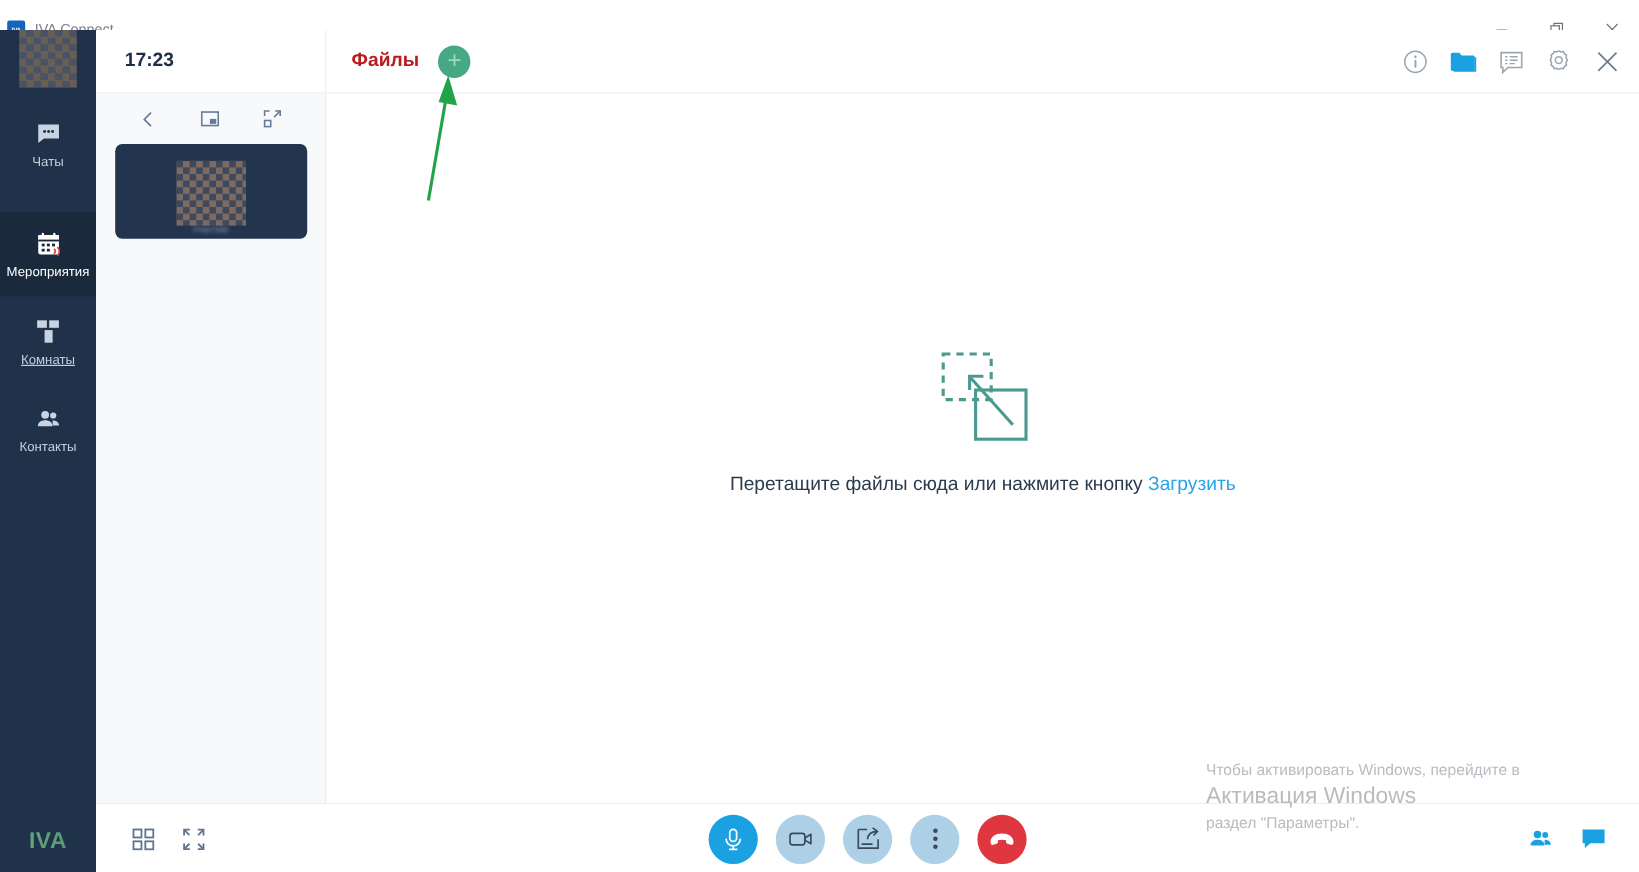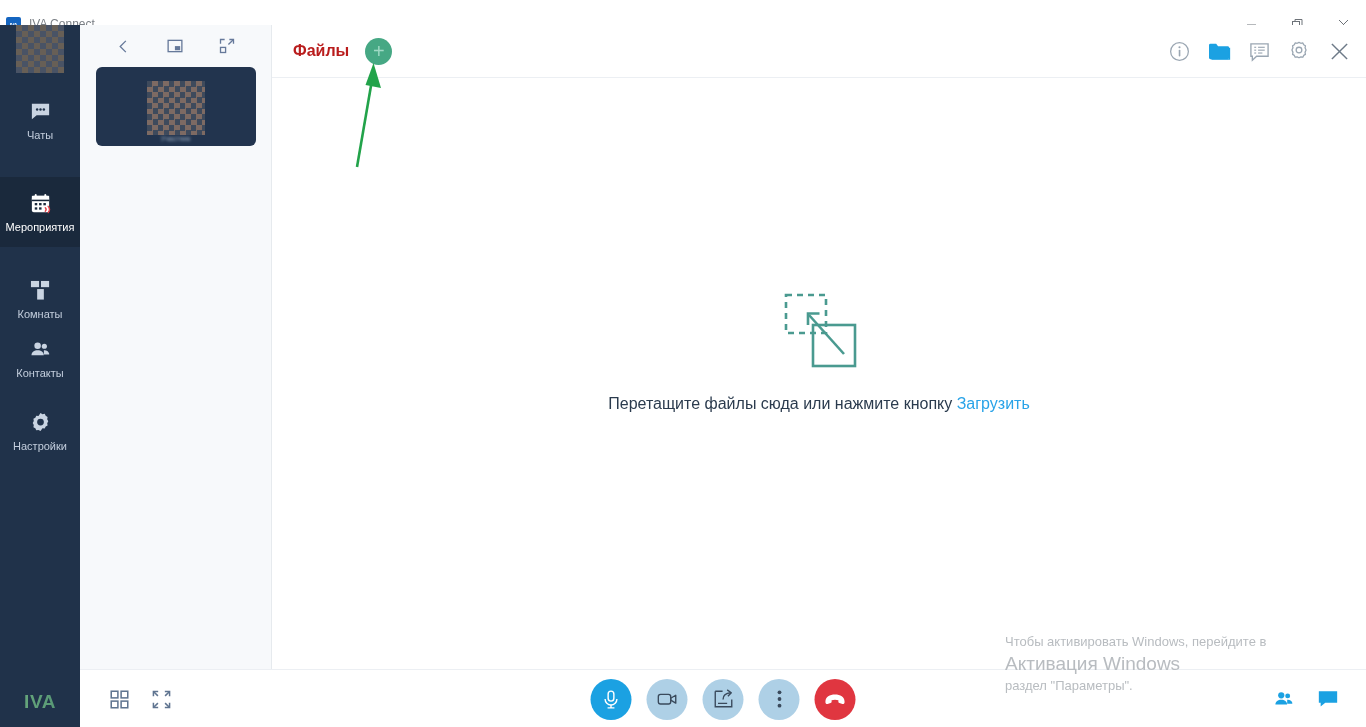--- a/index.html
+++ b/index.html
@@ -206,21 +206,21 @@
           </g>
         <g stroke="#e0464f" stroke-width="1.5" fill="none" stroke-linecap="round">
             <path d="M17 16.5a2.5 2.5 0 0 1 0 3.5"></path>
             <path d="M20 15a5 5 0 0 1 0 6.5"></path>
           </g>
       </svg>
     </span>
     <span>Мероприятия</span>
   </div>
 
-  <div class="rail-item" style="top:239px;">
+  <div class="rail-item" style="top:225px;text-decoration:underline;">
     <span class="rail-ico">
       <svg width="21" height="21" viewBox="0 0 22 22">
           <rect x="1" y="1" width="8.5" height="6.5" fill="#c9d4e2"></rect>
           <rect x="11.5" y="1" width="8.5" height="6.5" fill="#c9d4e2"></rect>
           <rect x="7.5" y="9.5" width="7" height="11" fill="#c9d4e2"></rect>
         </svg>
     </span>
     <span>Комнаты</span>
   </div>
 
@@ -229,34 +229,26 @@
       <svg width="23" height="23" viewBox="0 0 24 24">
           <circle cx="9" cy="8" r="3.4" fill="#c9d4e2"></circle>
           <circle cx="16" cy="8.6" r="2.7" fill="#c9d4e2"></circle>
           <path d="M2.6 18c0-3.4 2.9-5.2 6.4-5.2s6.4 1.8 6.4 5.2z" fill="#c9d4e2"></path>
           <path d="M15.5 12.9c3 0 5.6 1.5 5.6 4.4h-5.6z" fill="#c9d4e2"></path>
         </svg>
     </span>
     <span>Контакты</span>
   </div>
 
-  <div class="rail-item" style="top:371px;">
-    <span class="rail-ico">
-      <svg width="23" height="23" viewBox="0 0 24 24">
-          <path d="M12 2.2l2.1 1.1 2.3-.4 1 2.1 2 1.2-.4 2.3 1.1 2.1-1.1 2.1.4 2.3-2 1.2-1 2.1-2.3-.4L12 20.9l-2.1-1.1-2.3.4-1-2.1-2-1.2.4-2.3L3.9 12.6 5 10.5l-.4-2.3 2-1.2 1-2.1 2.3.4z" fill="#c9d4e2"></path>
-          <circle cx="12" cy="11.6" r="3.5" fill="#20324a"></circle>
-        </svg>
-    </span>
-    <span>Настройки</span>
-  </div>
 
   <div id="rail-logo">IVA</div>
 </div>
 
 <div id="panel">
+  <div id="panel-clock">17:23</div>
   <div id="panel-tools">
     <div class="ptool">
       <svg width="15" height="15" viewBox="0 0 16 16">
           <polyline points="10.5,2 4.5,8 10.5,14" fill="none" stroke="#66799a" stroke-width="1.4"></polyline>
         </svg>
     </div>
     <div class="ptool">
       <svg width="16" height="16" viewBox="0 0 17 17">
           <rect x="1.2" y="2.5" width="14.6" height="12" fill="none" stroke="#66799a" stroke-width="1.4"></rect>
           <rect x="8.4" y="8.6" width="5.6" height="4.4" fill="#66799a"></rect>

